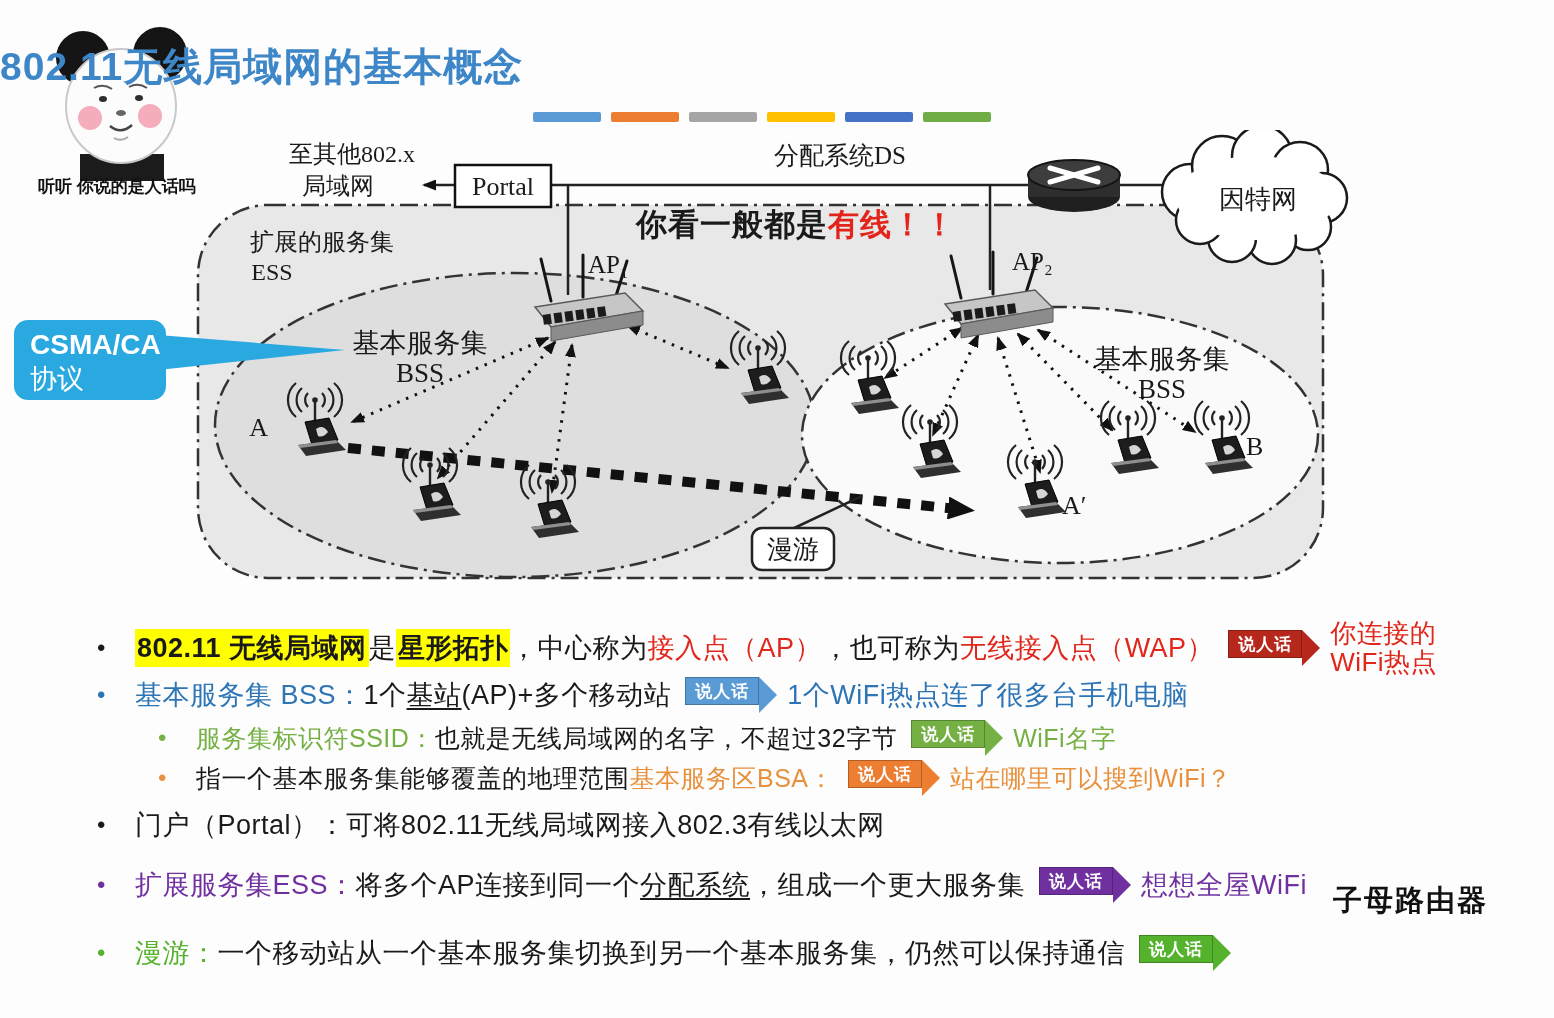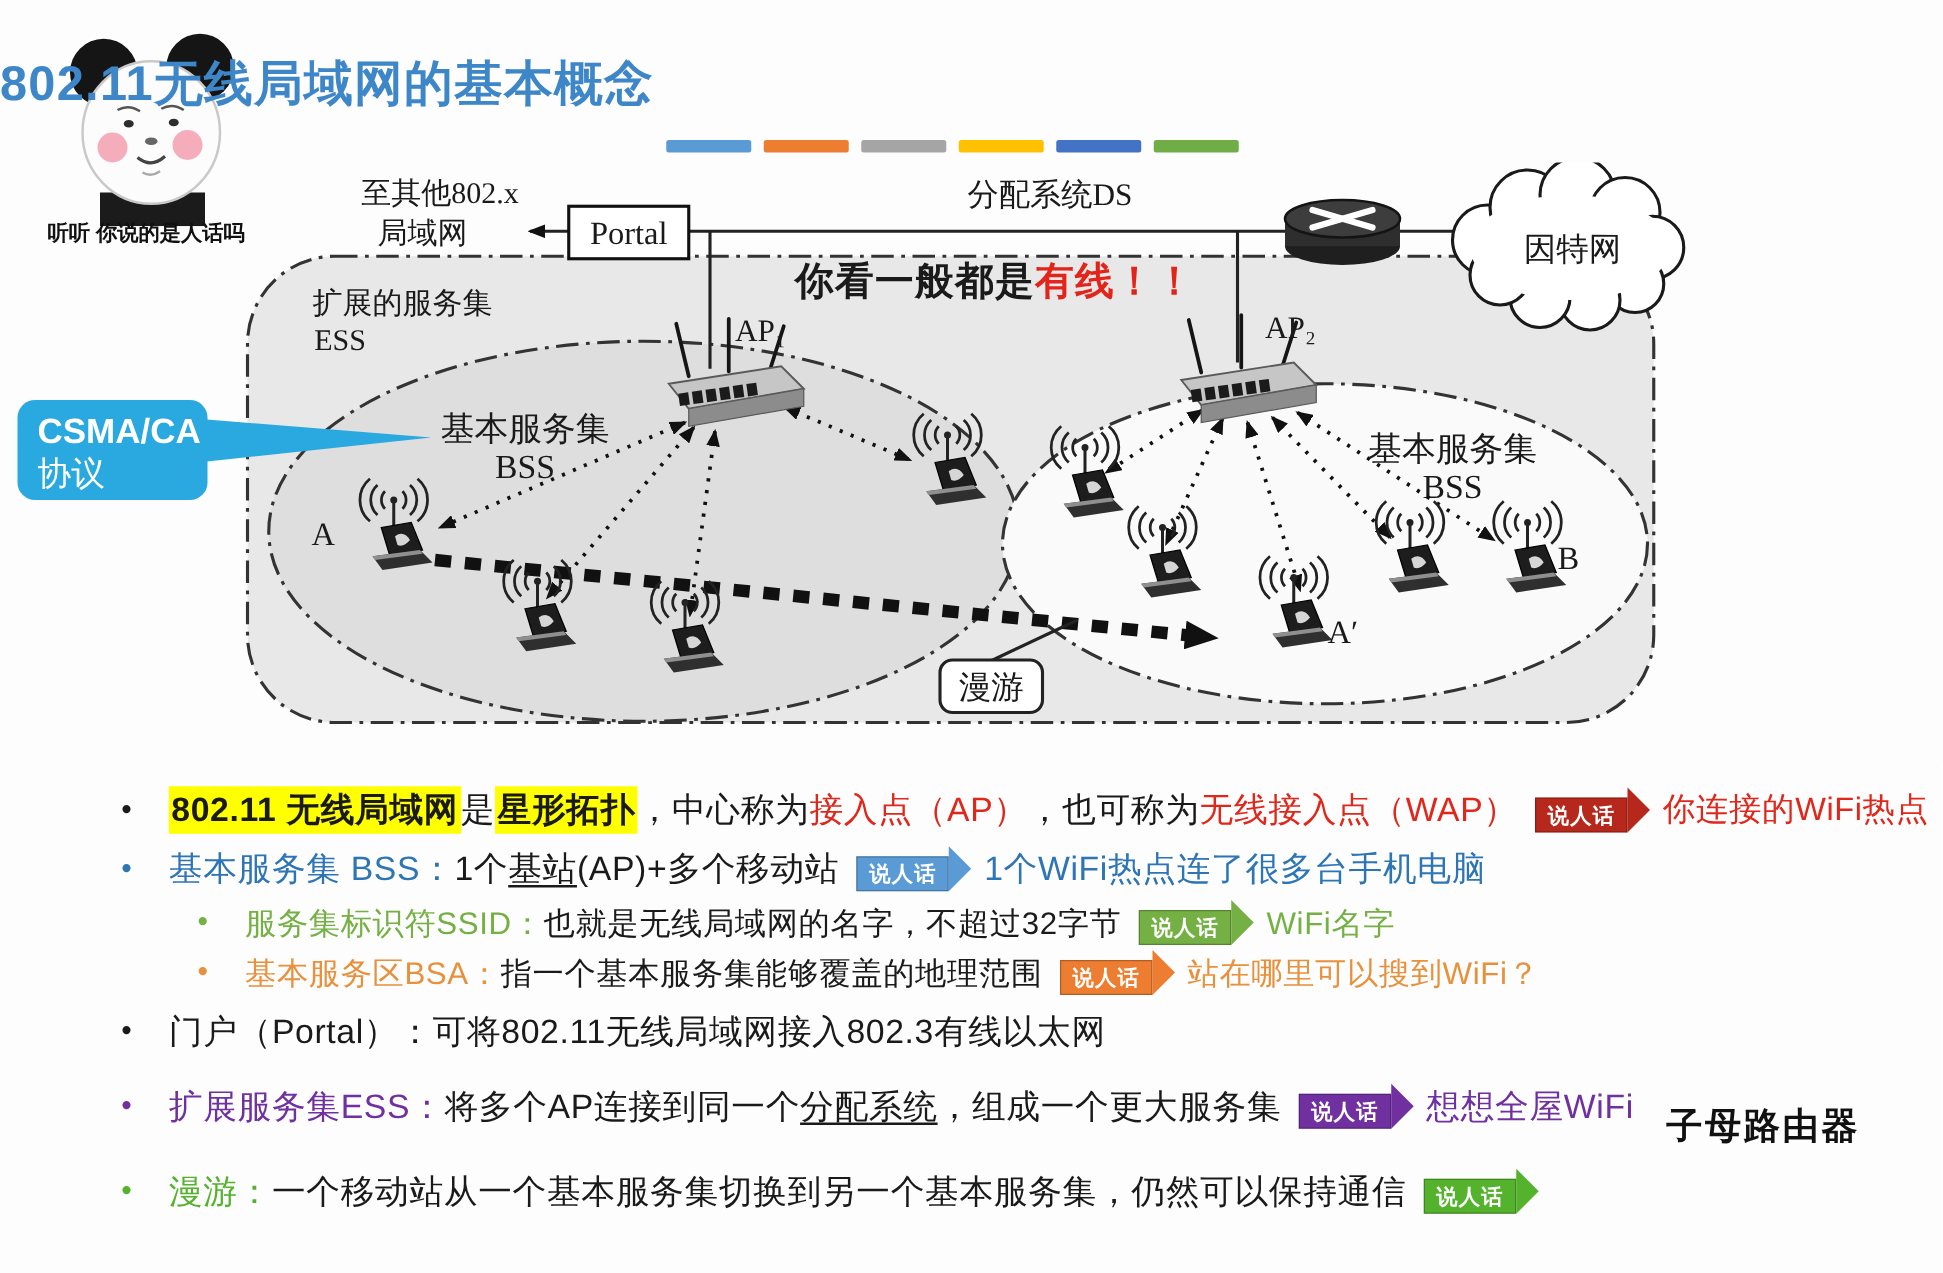--- a/index.html
+++ b/index.html
@@ -30,27 +30,27 @@
   .row .dot{width:38px;font-size:24px;}
   .seg{color:#1a1a1a;}
   .hl{background:#ffff00;padding:1px 2px;font-weight:bold;}
   .redt{color:#e0271b;}
   .bluet{color:#2e75b6;}
   .greent{color:#74b043;}
   .green2t{color:#54b22c;}
   .oranget{color:#e8913d;}
   .purplet{color:#7030a0;}
   .und{text-decoration:underline;text-underline-offset:4px;}
-  .speak-arrow{display:inline-flex;align-items:flex-end;margin:0 10px 0 14px;}
+  .speak-arrow{display:inline-flex;align-items:flex-start;margin:0 10px 0 14px;}
   .sa-body{background:var(--c);color:#fff;font-size:17px;font-weight:bold;
            height:26px;display:flex;align-items:center;padding:0 9px;letter-spacing:1px;
            border:1px solid rgba(0,0,0,.25);}
   .sa-head{width:0;height:0;border-top:18px solid transparent;border-bottom:18px solid transparent;
            border-left:18px solid var(--c);}
-  .twolines{display:flex;flex-direction:row;line-height:1.12;font-size:26px;}
+  .twolines{display:flex;flex-direction:column;line-height:1.12;font-size:26px;}
   .extra-black{color:#111;font-weight:900;margin-left:26px;font-size:29px;letter-spacing:2px;margin-top:31px;}
 </style>
 </head>
 <body>
 
 <div class="stage">
 
   <svg class="abs" style="left:28px;top:6px;" width="190" height="175" viewBox="0 0 190 175">
     <rect x="52" y="148" width="84" height="27" fill="#1b1b1b"></rect>
     <circle cx="55" cy="52" r="27" fill="#151515"></circle>
@@ -251,22 +251,22 @@
     <span class="seg">也就是无线局域网的名字，不超过32字节</span>
     <span class="speak-arrow" style="--c:#74b043">
       <span class="sa-body">说人话</span>
       <span class="sa-head"></span>
     </span>
     <span class="seg greent">WiFi名字</span>
   </div>
 
   <div class="row" style="left:158px;top:753px;font-size:25px;">
     <span class="dot oranget">•</span>
+    <span class="seg">指一个基本服务集能够覆盖的地理范围</span>
     <span class="seg oranget">基本服务区BSA：</span>
-    <span class="seg">指一个基本服务集能够覆盖的地理范围</span>
     <span class="speak-arrow" style="--c:#ed7d31">
       <span class="sa-body">说人话</span>
       <span class="sa-head"></span>
     </span>
     <span class="seg oranget">站在哪里可以搜到WiFi？</span>
   </div>
 
   <div class="row" style="left:97px;top:800px;">
     <span class="dot">•</span>
     <span class="seg">门户（Portal）：</span>

